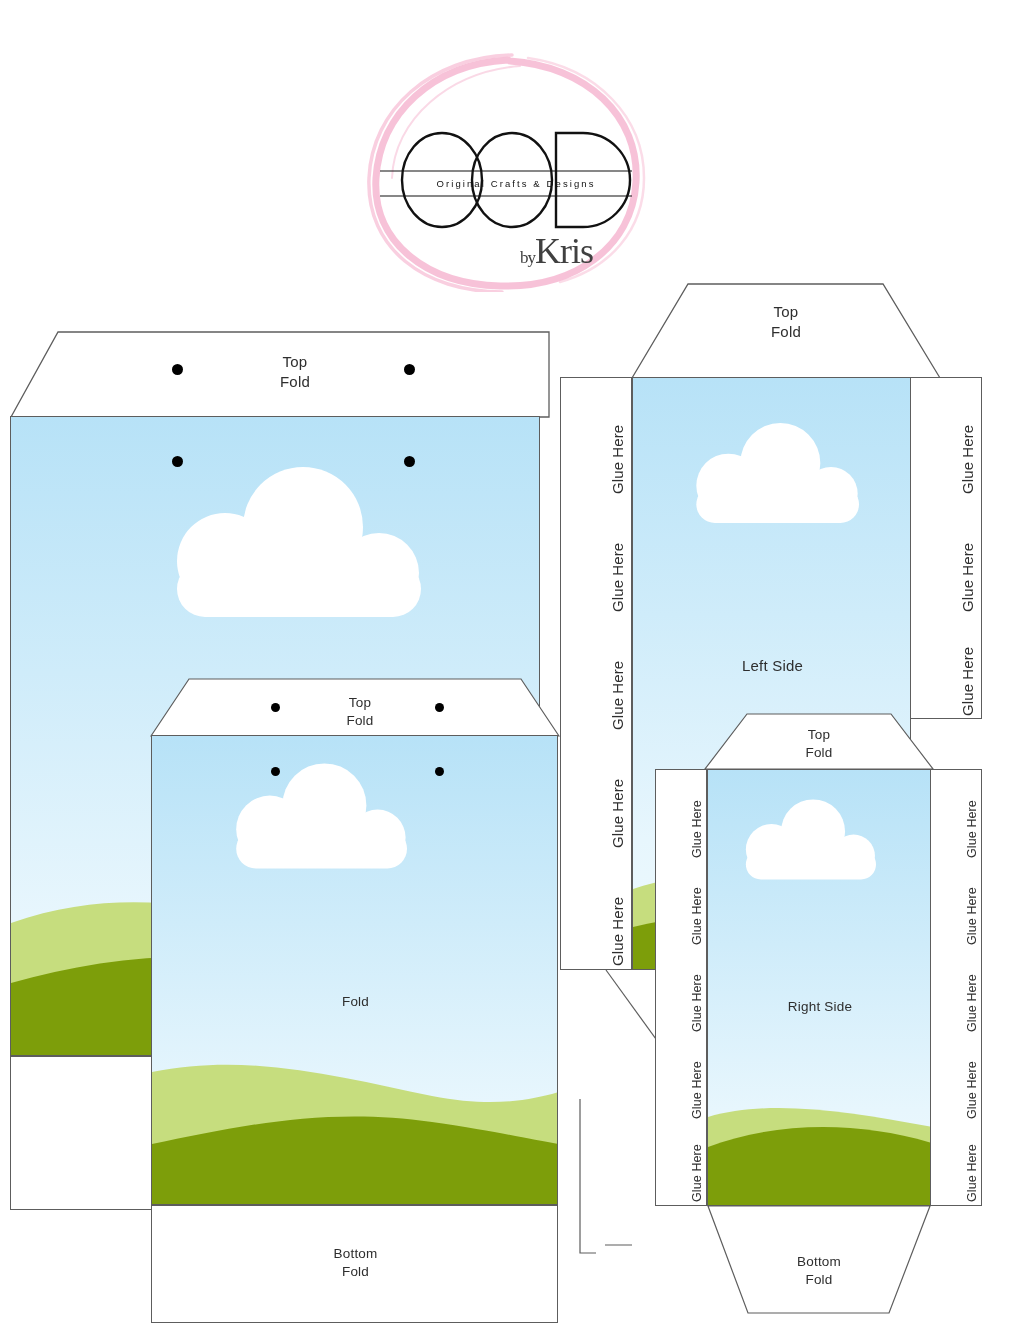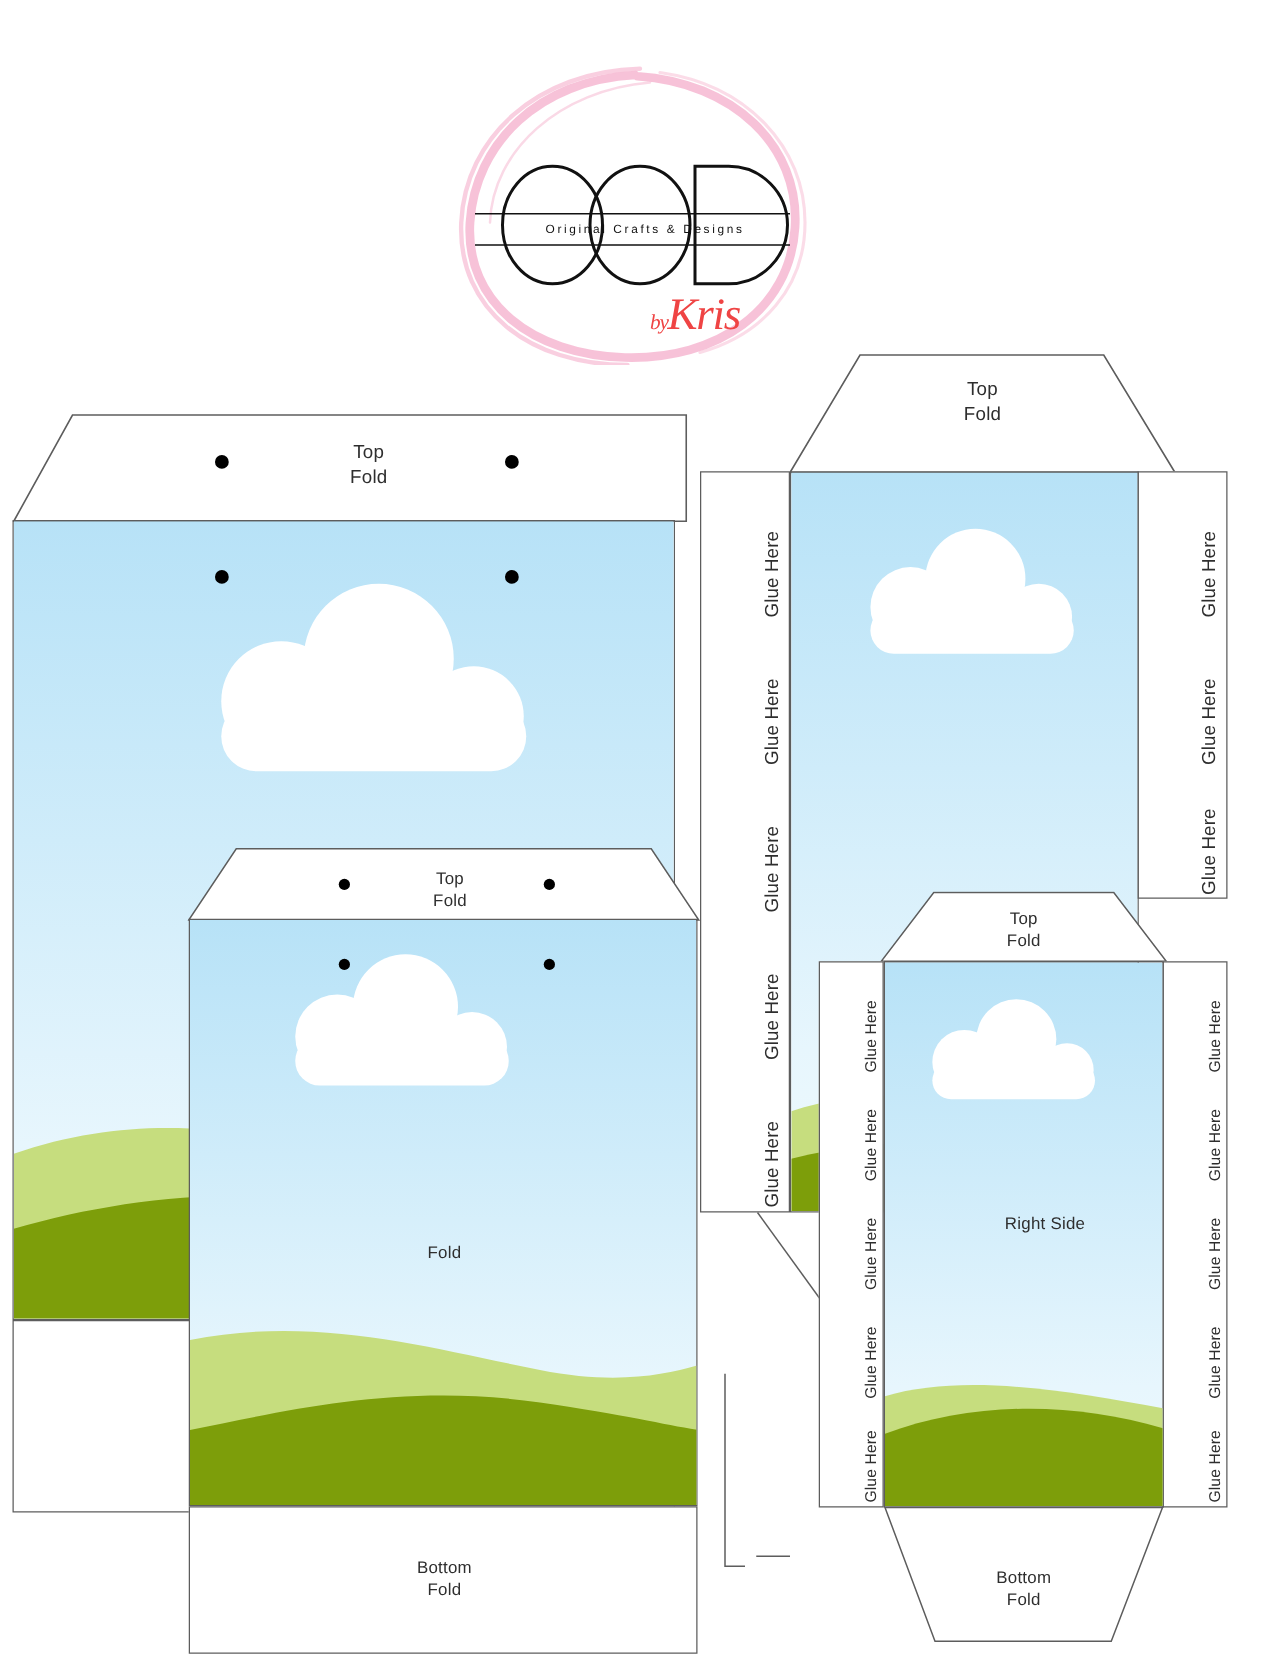--- a/index.html
+++ b/index.html
@@ -15,21 +15,21 @@
   #logo{position:absolute;left:360px;top:52px;width:310px;height:240px;}
   #logo svg{position:absolute;left:0;top:0;}
   .logo-sub{
     position:absolute;left:36px;top:126px;width:240px;
     text-align:center;font-size:9.5px;letter-spacing:2.1px;
     color:#111;font-family:"Liberation Sans","DejaVu Sans",sans-serif;
   }
   .logo-sig{
     position:absolute;left:160px;top:178px;width:140px;
     font-family:"Liberation Serif","DejaVu Serif",serif;
-    font-style:italic;font-size:36px;color:#ef4444;
+    font-size:36px;color:#404040;
     letter-spacing:-1px;
   }
   .logo-sig .by{font-size:17px;}
 
   
   .panel{position:absolute;box-sizing:border-box;}
   .outline{border:1px solid #5d5d5d;box-sizing:border-box;}
   .scene{position:absolute;overflow:hidden;}
   .sky{position:absolute;inset:0;background:linear-gradient(180deg,#b7e2f7 0%,#cfecfa 40%,#e7f6fd 78%,#eefafd 100%);}
   .cloud{position:absolute;}
@@ -139,20 +139,21 @@
         <path d="M0 78 C 80 58, 170 62, 279 78 L279 120 L0 120 Z" fill="#7d9e0a"></path>
       </svg>
       <svg class="cloud" style="left:46px;top:42px;" width="200" height="110" viewBox="0 0 300 160">
         <g fill="#ffffff">
           <circle cx="152" cy="62" r="60"></circle>
           <circle cx="74" cy="96" r="48"></circle>
           <circle cx="228" cy="108" r="40"></circle>
           <rect x="26" y="96" width="244" height="56" rx="28"></rect>
         </g>
       </svg>
+      <div class="lbl" style="left:0;top:278px;width:279px;">Left Side</div>
     </div>
 
     <svg width="130" height="300" style="position:absolute;left:605px;top:965px;">
       <line x1="1" y1="5" x2="77" y2="110" stroke="#5d5d5d" stroke-width="1.2"></line>
       <polyline points="-20,110 -20,280 27,280" fill="none" stroke="#5d5d5d" stroke-width="1.2"></polyline>
     </svg>
   </div>
 
   <div class="panel">
 
@@ -224,21 +225,21 @@
         <path d="M0 62 C 70 36, 150 36, 224 58 L224 120 L0 120 Z" fill="#7d9e0a"></path>
       </svg>
       <svg class="cloud" style="left:24px;top:28px;" width="160" height="86" viewBox="0 0 300 160">
         <g fill="#ffffff">
           <circle cx="152" cy="62" r="60"></circle>
           <circle cx="74" cy="96" r="48"></circle>
           <circle cx="228" cy="108" r="40"></circle>
           <rect x="26" y="96" width="244" height="56" rx="28"></rect>
         </g>
       </svg>
-      <div class="lbl lbl-sm" style="left:0;top:200px;width:224px;padding-left:16px;">Right Side</div>
+      <div class="lbl lbl-sm" style="left:0;top:228px;width:224px;">Right Side</div>
     </div>
 
     <svg width="232" height="110" style="position:absolute;left:703px;top:1205px;">
       <polygon points="5,1 227,1 186,108 45,108" fill="#ffffff" stroke="#5d5d5d" stroke-width="1.2"></polygon>
     </svg>
     <div class="lbl lbl-sm" style="left:730px;top:1253px;width:178px;">Bottom
 Fold</div>
   </div>
 
 </div>

